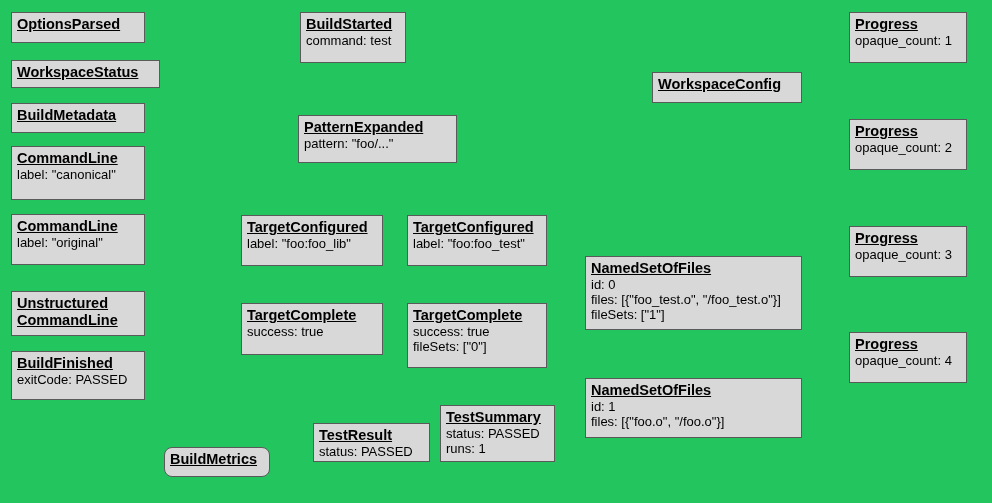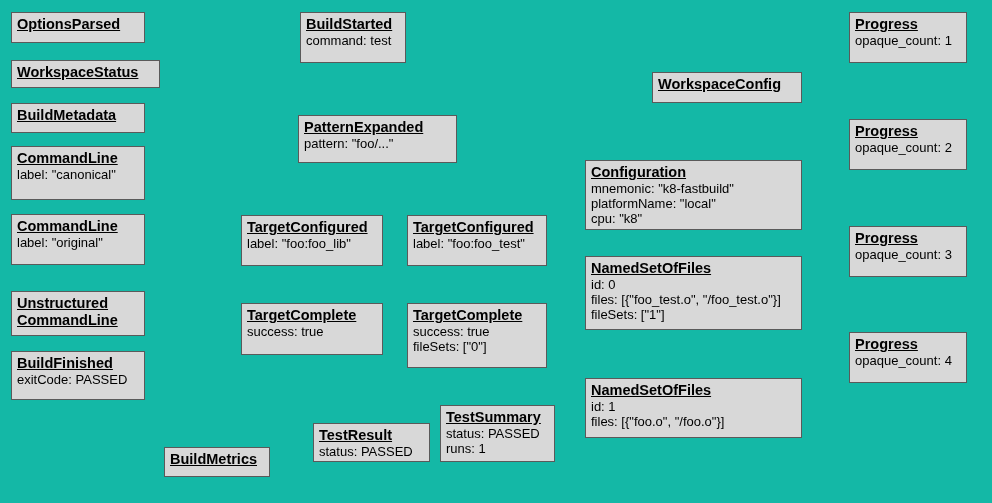--- a/index.html
+++ b/index.html
@@ -37,21 +37,21 @@
     font-weight: normal;
     color: #000000;
     line-height: 15px;
     white-space: pre;
     display: block;
   }
 </style>
 </head>
 <body style="background: rgb(0, 0, 0);">
 
-<div id="canvas" style="background: #14b8a6;">
+<div id="canvas" style="background: #22c55e;">
     <div class="node" style="left: 11px; top: 12px; width: 134px; height: 31px; background: rgb(216, 216, 216); border-color: rgb(90, 90, 90); color: rgb(0, 0, 0);">
       <span class="node-title">OptionsParsed</span>
     </div>
     <div class="node" style="left: 300px; top: 12px; width: 106px; height: 51px; background: rgb(216, 216, 216); border-color: rgb(90, 90, 90); color: rgb(0, 0, 0);">
       <span class="node-title">BuildStarted</span>
       <span class="node-field">command: test</span>
     </div>
     <div class="node" style="left: 849px; top: 12px; width: 118px; height: 51px; background: rgb(216, 216, 216); border-color: rgb(90, 90, 90); color: rgb(0, 0, 0);">
       <span class="node-title">Progress</span>
       <span class="node-field">opaque_count: 1</span>
@@ -69,26 +69,20 @@
     <div class="node" style="left: 11px; top: 103px; width: 134px; height: 30px; background: rgb(216, 216, 216); border-color: rgb(90, 90, 90); color: rgb(0, 0, 0);">
       <span class="node-title">BuildMetadata</span>
     </div>
     <div class="node" style="left: 849px; top: 119px; width: 118px; height: 51px; background: rgb(216, 216, 216); border-color: rgb(90, 90, 90); color: rgb(0, 0, 0);">
       <span class="node-title">Progress</span>
       <span class="node-field">opaque_count: 2</span>
     </div>
     <div class="node" style="left: 11px; top: 146px; width: 134px; height: 54px; background: rgb(216, 216, 216); border-color: rgb(90, 90, 90); color: rgb(0, 0, 0);">
       <span class="node-title">CommandLine</span>
       <span class="node-field">label: "canonical"</span>
-    </div>
-    <div class="node" style="left: 585px; top: 160px; width: 217px; height: 70px; background: rgb(216, 216, 216); border-color: rgb(90, 90, 90); color: rgb(0, 0, 0);">
-      <span class="node-title">Configuration</span>
-      <span class="node-field">mnemonic: "k8-fastbuild"</span>
-      <span class="node-field">platformName: "local"</span>
-      <span class="node-field">cpu: "k8"</span>
     </div>
     <div class="node" style="left: 11px; top: 214px; width: 134px; height: 51px; background: rgb(216, 216, 216); border-color: rgb(90, 90, 90); color: rgb(0, 0, 0);">
       <span class="node-title">CommandLine</span>
       <span class="node-field">label: "original"</span>
     </div>
     <div class="node" style="left: 241px; top: 215px; width: 142px; height: 51px; background: rgb(216, 216, 216); border-color: rgb(90, 90, 90); color: rgb(0, 0, 0);">
       <span class="node-title">TargetConfigured</span>
       <span class="node-field">label: "foo:foo_lib"</span>
     </div>
     <div class="node" style="left: 407px; top: 215px; width: 140px; height: 51px; background: rgb(216, 216, 216); border-color: rgb(90, 90, 90); color: rgb(0, 0, 0);">
@@ -133,16 +127,16 @@
     </div>
     <div class="node" style="left: 440px; top: 405px; width: 115px; height: 57px; background: rgb(216, 216, 216); border-color: rgb(90, 90, 90); color: rgb(0, 0, 0);">
       <span class="node-title">TestSummary</span>
       <span class="node-field">status: PASSED</span>
       <span class="node-field">runs: 1</span>
     </div>
     <div class="node" style="left: 313px; top: 423px; width: 117px; height: 39px; background: rgb(216, 216, 216); border-color: rgb(90, 90, 90); color: rgb(0, 0, 0);">
       <span class="node-title">TestResult</span>
       <span class="node-field">status: PASSED</span>
     </div>
-    <div class="node" style="left: 164px; top: 447px; width: 106px; height: 30px; background: rgb(216, 216, 216); border-color: rgb(90, 90, 90); color: rgb(0, 0, 0);">
+    <div class="node" style="left: 164px; top: 447px; width: 106px; height: 30px; background: rgb(216, 216, 216); border-color: rgb(90, 90, 90); color: rgb(0, 0, 0); border-radius: 8px;">
       <span class="node-title">BuildMetrics</span>
     </div>
   </div>
 
 </body></html>

